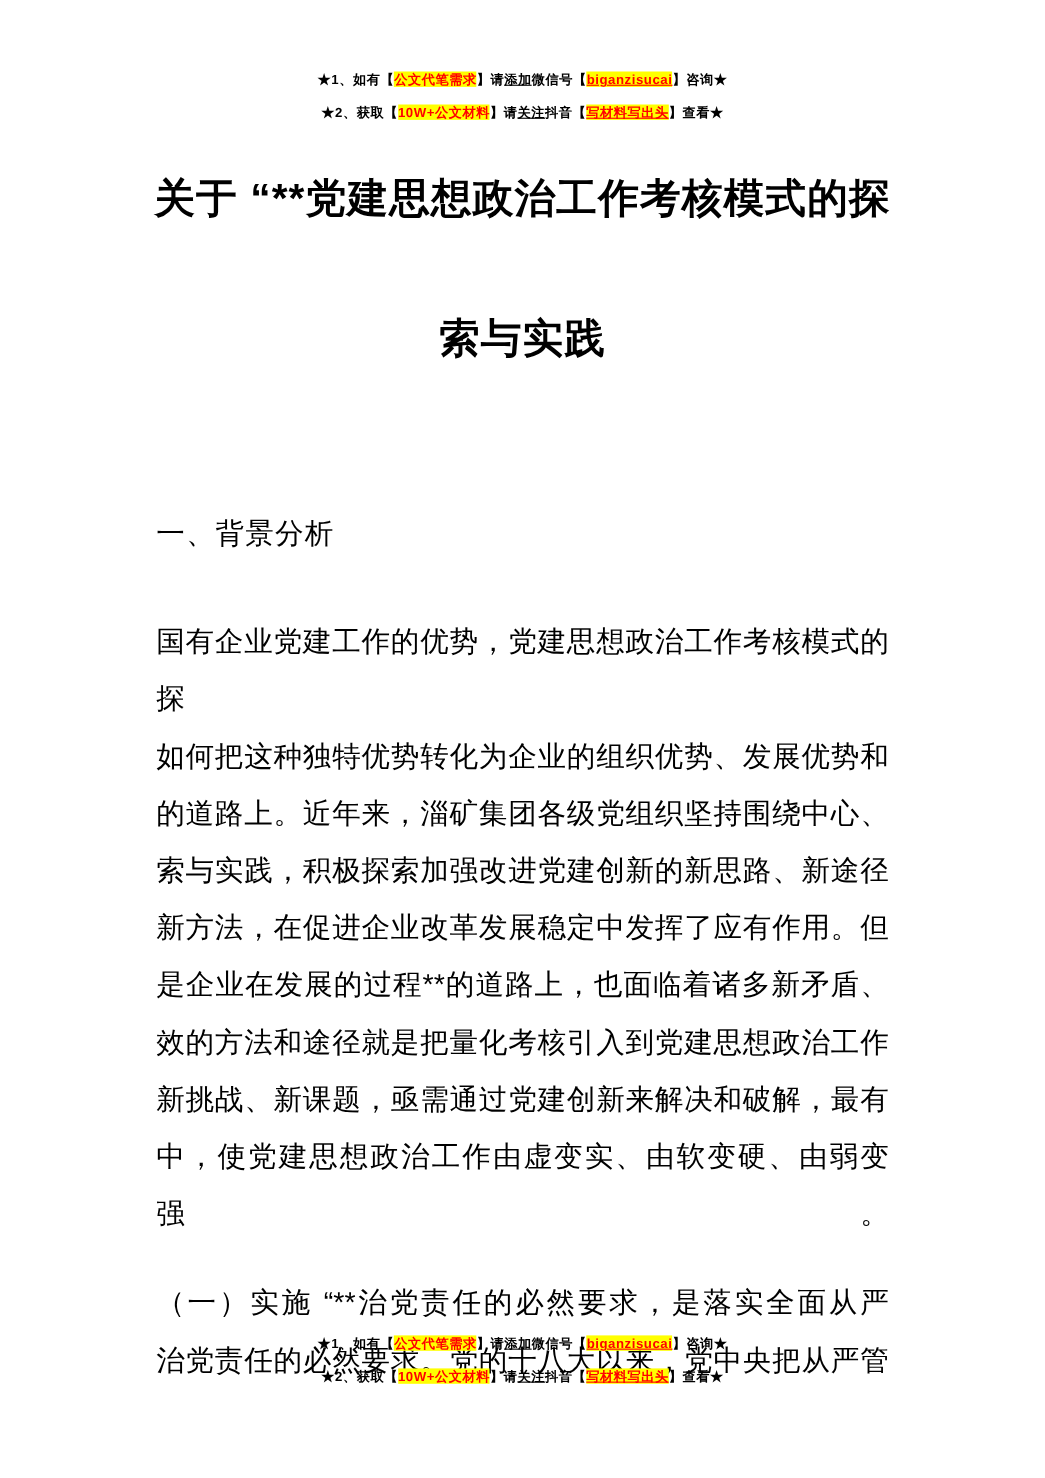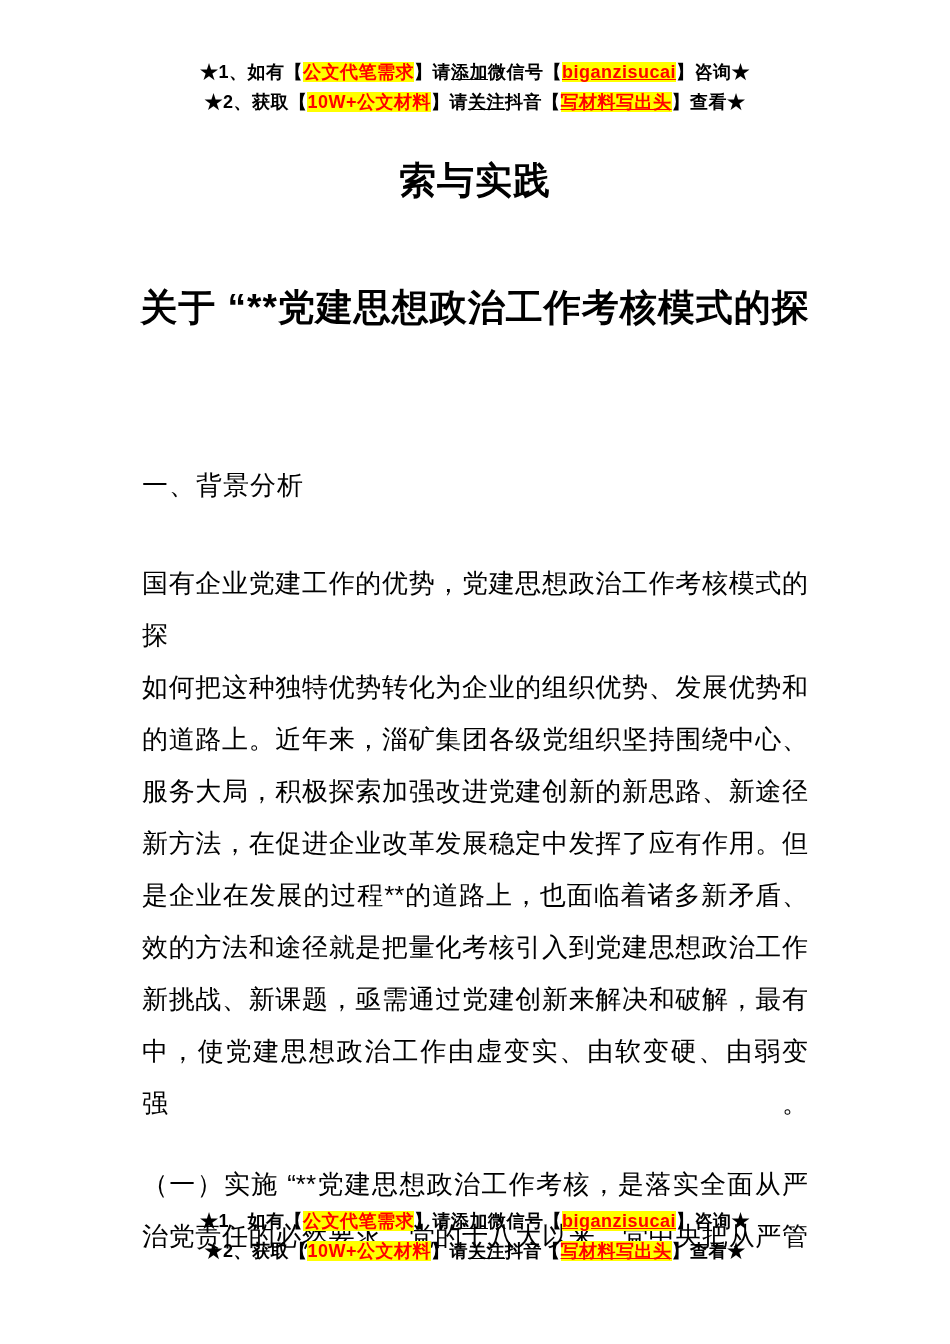--- a/index.html
+++ b/index.html
@@ -11,21 +11,21 @@
     overflow: hidden;
   }
   .page {
     position: relative;
     width: 950px; height: 1344px;
     background: #ffffff;
   }
   
   .notice {
     text-align: center;
-    font-size: 18px;
+    font-size: 12px;
     font-weight: bold;
     line-height: 30px;
     letter-spacing: 0.5px;
     width: 100%;
   }
   .notice-top { padding-top: 57px; }
   .notice-bottom { position: absolute; top: 1206px; left: 0; right: 0; }
   .seg-plain { color: #000000; }
   .seg-highlight { color: #ff0000; background: #ffff00; }
   .seg-underline { color: #000000; text-decoration: underline; }
@@ -61,42 +61,42 @@
 <body>
 
 <div class="page">
 
   <div class="notice notice-top">
       <div class="notice-line"><span class="seg-plain">★1、如有【</span><span class="seg-highlight">公文代笔需求</span><span class="seg-plain">】请</span><span class="seg-underline">添加</span><span class="seg-plain">微信号【</span><span class="seg-highlight-underline">biganzisucai</span><span class="seg-plain">】咨询★</span></div>
       <div class="notice-line"><span class="seg-plain">★2、获取【</span><span class="seg-highlight">10W+公文材料</span><span class="seg-plain">】请</span><span class="seg-underline">关注</span><span class="seg-plain">抖音【</span><span class="seg-highlight-underline">写材料写出头</span><span class="seg-plain">】查看★</span></div>
     </div>
 
   <div class="doc-title">
+      <div class="text-line">关于 “**党建思想政治工作考核模式的探</div>
       <div class="text-line">索与实践</div>
-      <div class="text-line">关于 “**党建思想政治工作考核模式的探</div>
     </div>
 
   <div class="content">
 
     <div class="section-heading">一、背景分析</div>
 
     <div class="para para1">
         <div class="text-line">国有企业党建工作的优势，党建思想政治工作考核模式的探</div>
         <div class="text-line">如何把这种独特优势转化为企业的组织优势、发展优势和</div>
         <div class="text-line">的道路上。近年来，淄矿集团各级党组织坚持围绕中心、</div>
-        <div class="text-line">服务大局，积极探索加强改进党建创新的新思路、新途径</div>
+        <div class="text-line">索与实践，积极探索加强改进党建创新的新思路、新途径</div>
         <div class="text-line">新方法，在促进企业改革发展稳定中发挥了应有作用。但</div>
         <div class="text-line">是企业在发展的过程**的道路上，也面临着诸多新矛盾、</div>
         <div class="text-line">效的方法和途径就是把量化考核引入到党建思想政治工作</div>
         <div class="text-line">新挑战、新课题，亟需通过党建创新来解决和破解，最有</div>
         <div class="text-line">中，使党建思想政治工作由虚变实、由软变硬、由弱变强。</div>
       </div>
 
     <div class="para para2">
-        <div class="text-line">（一）实施 “**党建思想政治工作考核，是落实全面从严</div>
+        <div class="text-line">（一）实施 “**治党责任的必然要求，是落实全面从严</div>
         <div class="text-line">治党责任的必然要求。党的十八大以来，党中央把从严管</div>
       </div>
 
   </div>
 
   <div class="notice notice-bottom">
       <div class="notice-line"><span class="seg-plain">★1、如有【</span><span class="seg-highlight">公文代笔需求</span><span class="seg-plain">】请</span><span class="seg-underline">添加</span><span class="seg-plain">微信号【</span><span class="seg-highlight-underline">biganzisucai</span><span class="seg-plain">】咨询★</span></div>
       <div class="notice-line"><span class="seg-plain">★2、获取【</span><span class="seg-highlight">10W+公文材料</span><span class="seg-plain">】请</span><span class="seg-underline">关注</span><span class="seg-plain">抖音【</span><span class="seg-highlight-underline">写材料写出头</span><span class="seg-plain">】查看★</span></div>
     </div>
 

